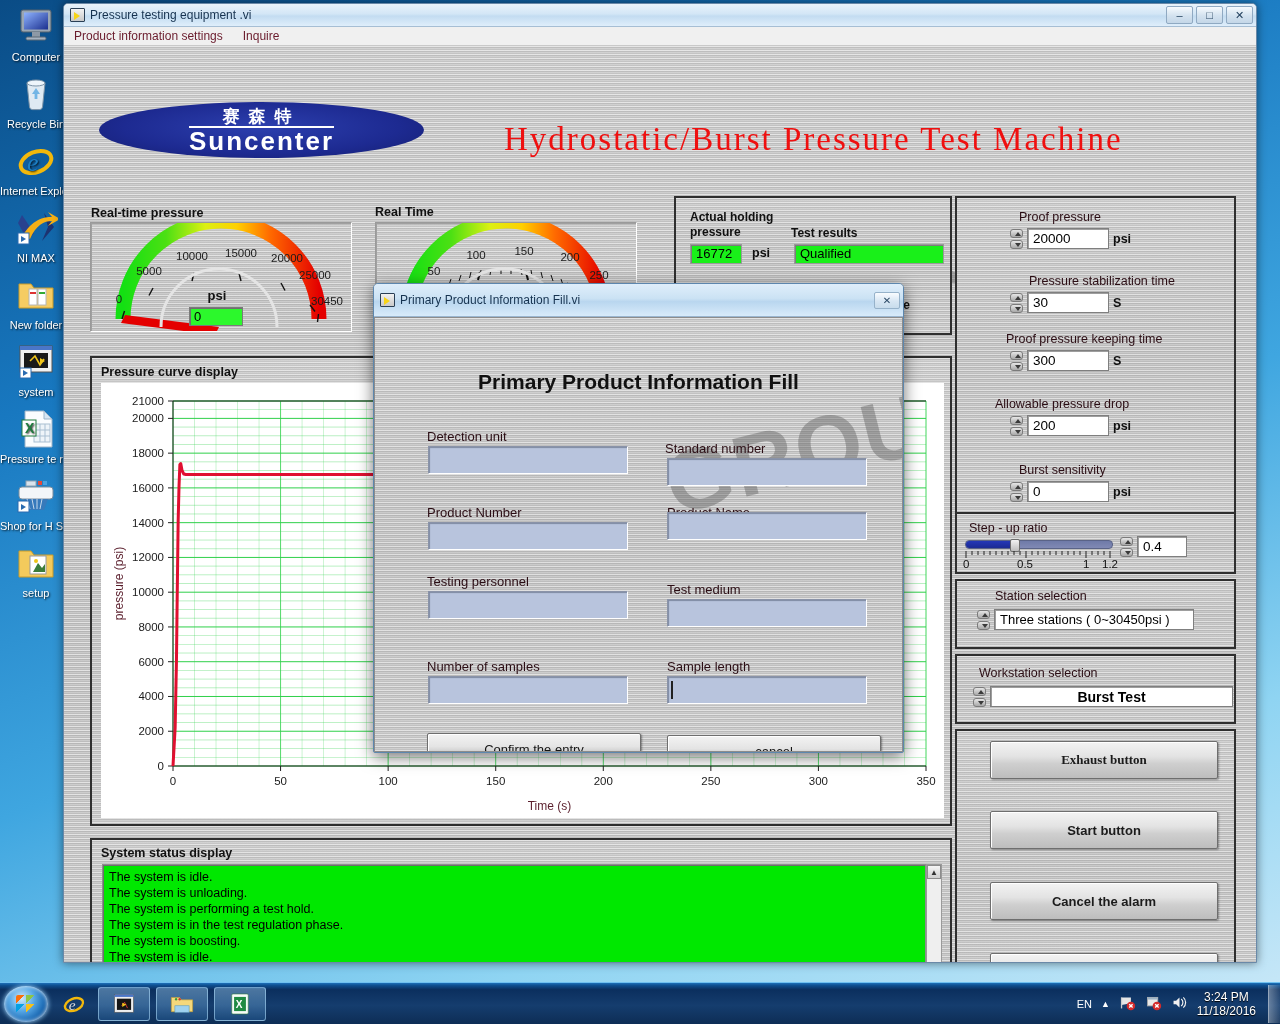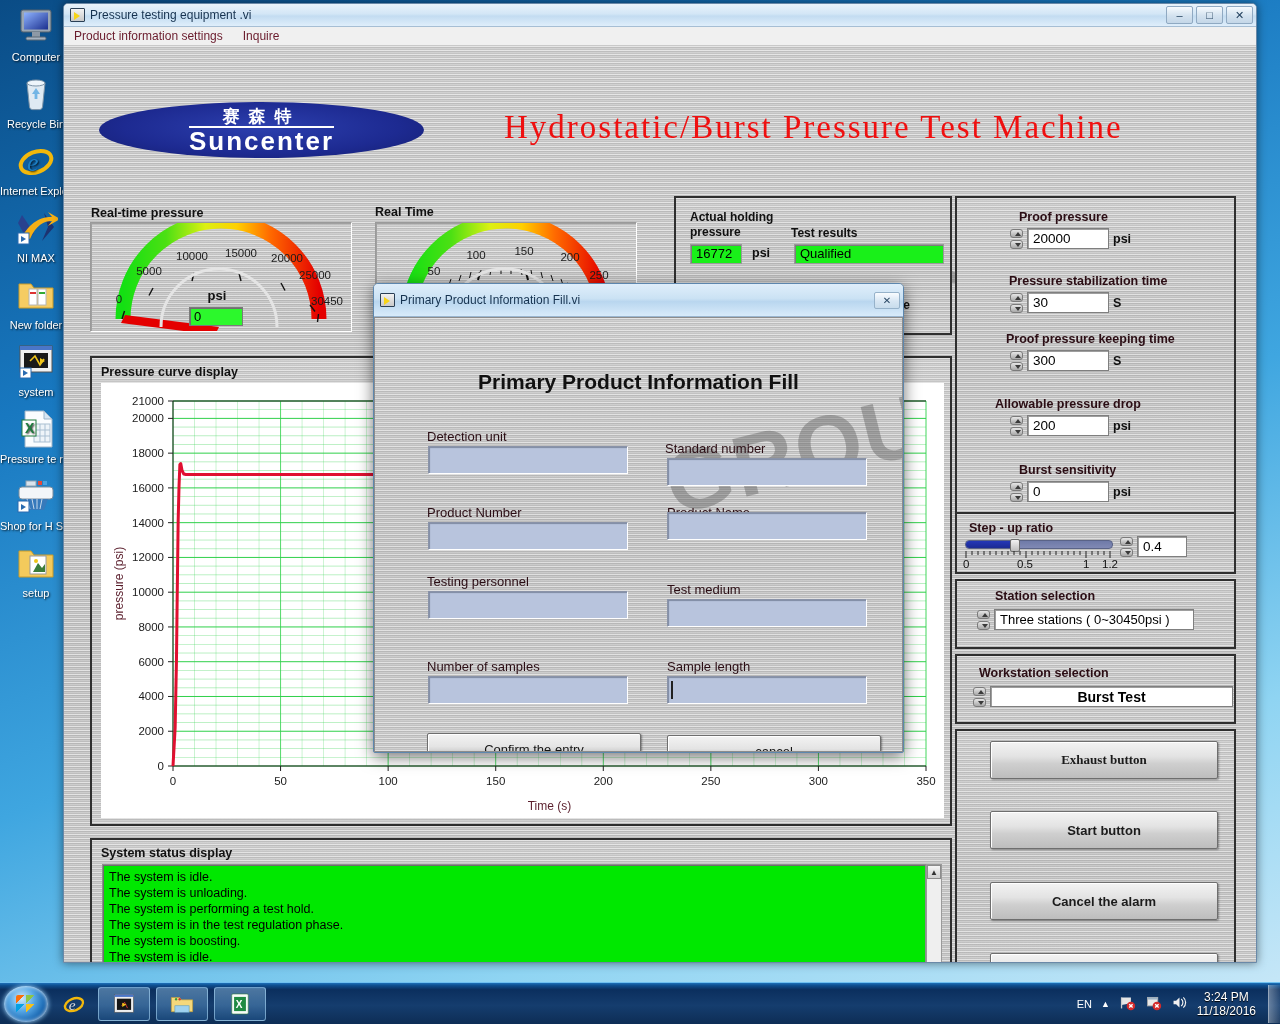--- a/index.html
+++ b/index.html
@@ -130,21 +130,21 @@
     background: radial-gradient(ellipse at 50% 45%, #2c3fae 0%, #1d2a91 60%, #141d6e 100%);
     border-radius: 50%;
     display:flex; flex-direction:column; align-items:center; justify-content:center;
   }
   #logo-cn { color:#fff; font-size:17px; font-weight:bold; letter-spacing:9px; line-height:17px; margin-bottom:1px;}
   #logo-en {
     color:#fff; font-size:26px; font-weight:bold; letter-spacing:2px; line-height:24px;
     border-top: 2px solid #fff; padding-top:1px; font-family:"Liberation Sans",sans-serif;
   }
   #app-title {
-    position:absolute; left: 440px; top: 63px;
+    position:absolute; left: 440px; top: 75px;
     color:#ef1010; font-size: 33px; letter-spacing: 2px;
     font-family: "Liberation Serif", serif; font-weight: normal;
     white-space: nowrap;
   }
 
   
   .lv-frame {
     position:absolute;
     border: 2px solid #2f2f2f;
     background:
@@ -170,21 +170,21 @@
   .green-field {
     background:#19f019; border:1px solid #9a9a9a;
     box-shadow: inset 1px 1px 0 #7d7d7d;
     font-size: 13px; color:#000; padding:1px 5px; line-height:16px;
     display:inline-block;
   }
   .lbl { font-size: 12px; font-weight:bold; color:#101010; }
   .unit { font-size: 12.5px; font-weight: bold; color:#101010; }
 
   
-  .num-label { position:absolute; font-size:12.5px; font-weight:bold; color:#2b0d14; }
+  .num-label { position:absolute; font-size:12.5px; font-weight:normal; color:#2b0d14; }
   .num-row { position:absolute; display:flex; align-items:center; gap:4px; }
   .spinner {
     width: 13px; height: 20px; flex:none;
     display:flex; flex-direction:column; justify-content:space-between;
     cursor:pointer;
   }
   .spin-up, .spin-dn {
     width:13px; height:9px;
     background: linear-gradient(180deg,#e6e6e6,#a8a8a8);
     border:1px solid #7b7b7b; border-radius:3px;
@@ -573,21 +573,21 @@
       <div class="num-label" style="left:62px; top:12px;">Proof pressure</div>
       <div class="num-row" style="left:53px; top:30px;">
         <span class="spinner">
             <span class="spin-up"></span>
             <span class="spin-dn"></span>
           </span>
         <span class="num-field" style="width:82px;">20000</span>
         <span class="unit">psi</span>
       </div>
 
-      <div class="num-label" style="left:44px; top:76px;padding-left:8px;">Pressure stabilization time</div>
+      <div class="num-label" style="left:64px; top:76px;padding-left:8px;">Pressure stabilization time</div>
       <div class="num-row" style="left:53px; top:94px;">
         <span class="spinner">
             <span class="spin-up"></span>
             <span class="spin-dn"></span>
           </span>
         <span class="num-field" style="width:82px;">30</span>
         <span class="unit">S</span>
       </div>
 
       <div class="num-label" style="left:49px; top:134px;">Proof pressure keeping time</div>

